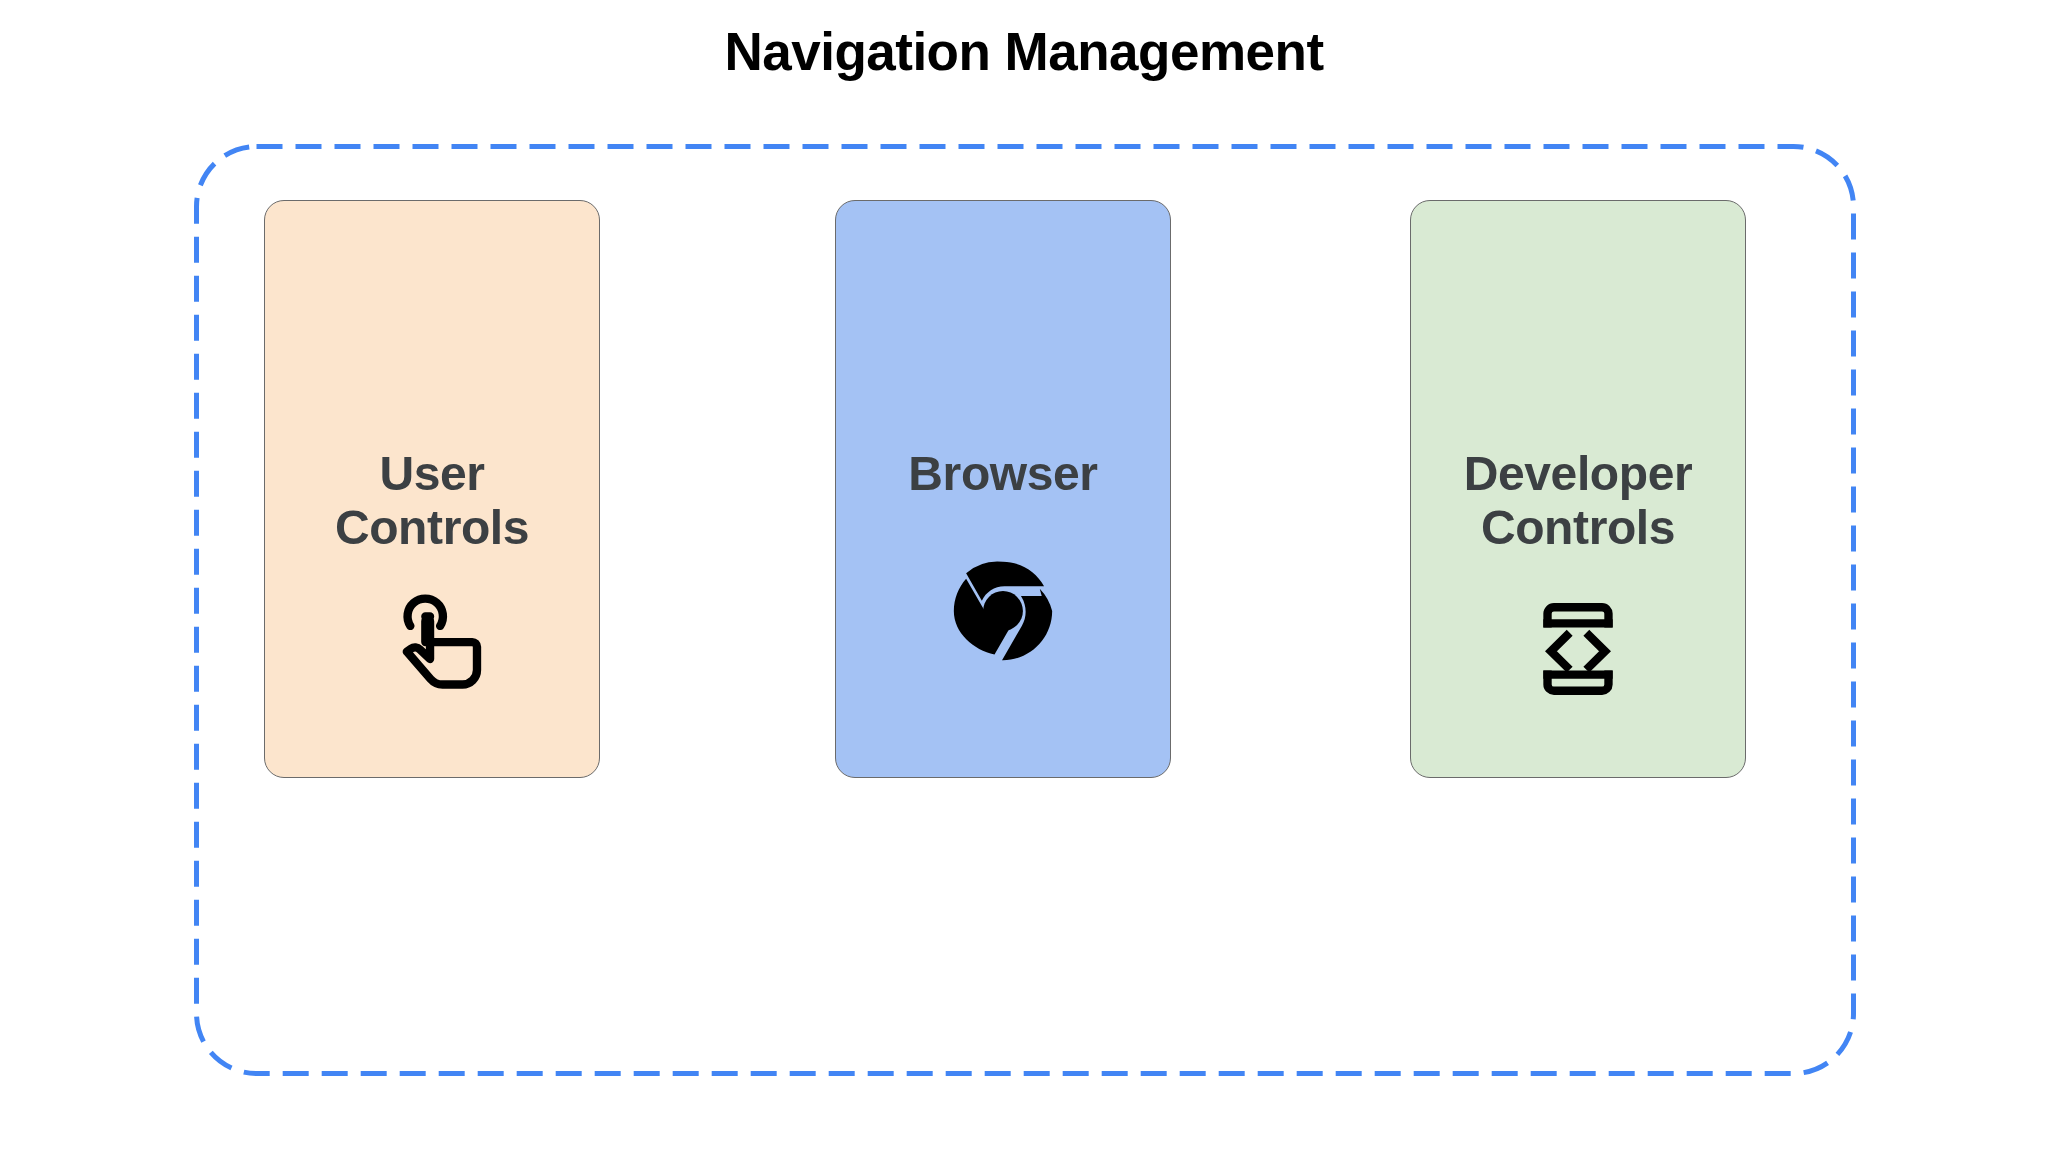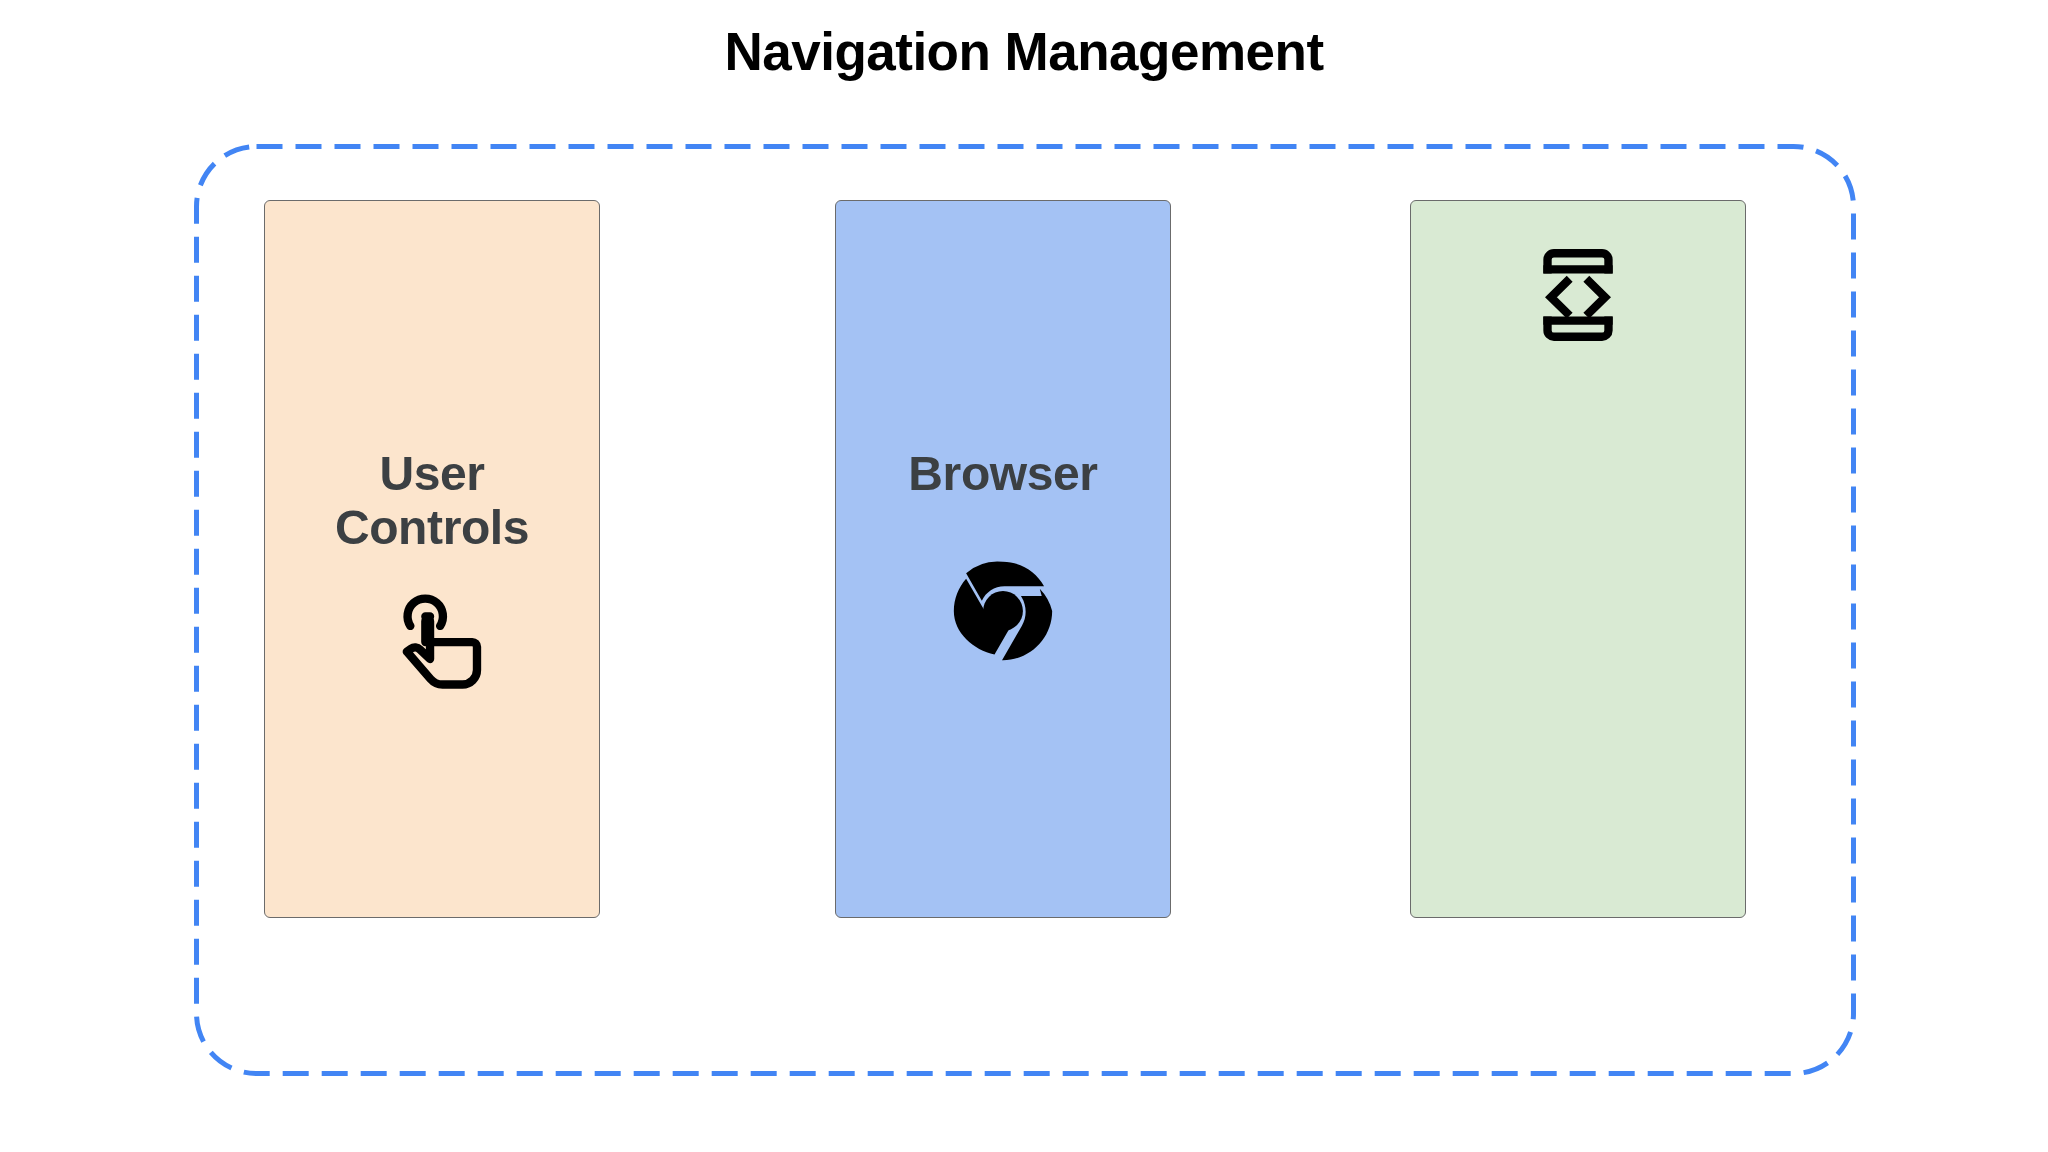--- a/index.html
+++ b/index.html
@@ -67,24 +67,24 @@
     left: 194px;
     top: 144px;
     width: 1662px;
     height: 932px;
   }
 
   .card {
     position: absolute;
     top: 56px;
     width: 336px;
-    height: 718px;
+    height: 578px;
     box-sizing: border-box;
     border: 1.6px solid #6b6b6b;
-    border-radius: 6px;
+    border-radius: 20px;
     display: flex;
     flex-direction: column;
     align-items: center;
     justify-content: flex-start;
   }
   .card-1 { left: 70px;   background: #fce5cd; }
   .card-2 { left: 641px;  background: #a4c2f4; gap: 16px; }
   .card-3 { left: 1216px; background: #d9ead3; }
 
   .card-label {
@@ -163,20 +163,24 @@
             <path d="M38.95 14.9A19.9 19.9 0 0 1 44 24
                      c0 11.0-8.95 20-20 20h-0.4l8.1-14.05
                      c2.05-3.55 2.0-7.95-0.05-11.45l-0.35-0.6h8.45z"></path>
             <circle cx="24" cy="24" r="8.1"></circle>
           </g>
         </svg>
       </div>
     </div>
 
     <div class="card card-3">
+      <div class="card-label">
+        <span>Developer</span><br>
+        <span>Controls</span>
+      </div>
       <div class="card-icon">
         <svg viewBox="0 0 48 48" aria-hidden="true">
           <g fill="none" stroke="#000000" stroke-width="3.4" stroke-linecap="square" stroke-linejoin="miter">
             <path d="M11.6 13.6V9.6a2.6 2.6 0 0 1 2.6-2.6h19.6a2.6 2.6 0 0 1 2.6 2.6v4.0"></path>
             <path d="M11.6 13.6h24.8"></path>
             <path d="M11.6 34.4v4.0a2.6 2.6 0 0 0 2.6 2.6h19.6a2.6 2.6 0 0 0 2.6-2.6v-4.0"></path>
             <path d="M11.6 34.4h24.8"></path>
             <path d="M19.4 18.6 13.0 24.9l6.4 6.3"></path>
             <path d="M28.6 18.6 35.0 24.9l-6.4 6.3"></path>
           </g>

